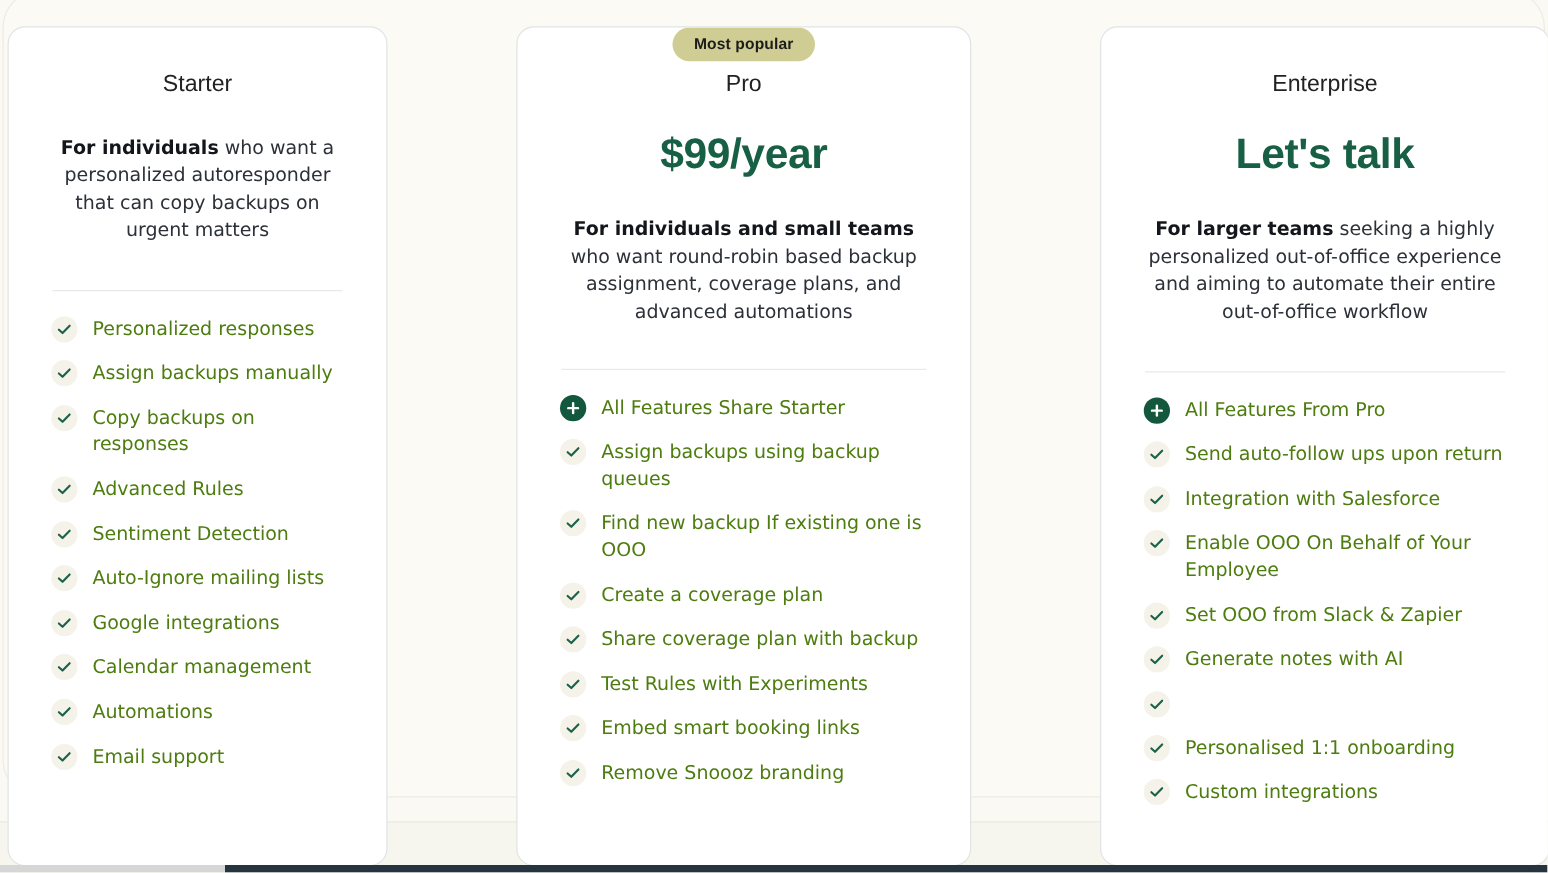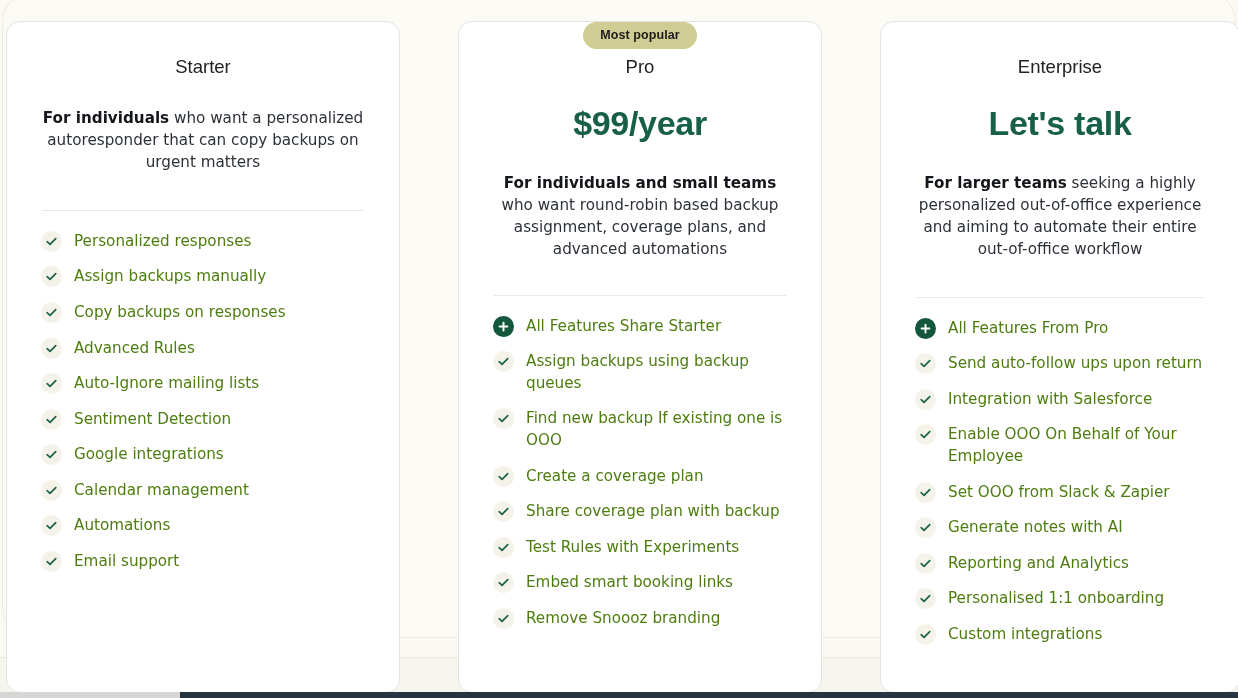--- a/index.html
+++ b/index.html
@@ -54,21 +54,21 @@
     position: relative;
     background: #ffffff;
     border: 1px solid #dfe5e4;
     border-radius: 14px;
     height: 672px;
     margin-top: 21px;
     overflow: hidden;
     flex: 0 0 auto;
   }
 
-  .card-starter { width: 394px; margin-left: 6px; }
+  .card-starter { width: 304px; margin-left: 6px; }
   .card-pro     { width: 364px; }
   .card-enterprise { width: 360px; margin-right: -2px; }
 
   .badge-wrap {
     position: absolute;
     top: 0;
     left: 0;
     width: 100%;
     display: flex;
     justify-content: center;
@@ -224,29 +224,29 @@
               </svg>
             </span>
             <span class="feature-label">Advanced Rules</span>
           </li>
           <li class="feature">
             <span class="icon icon-check">
               <svg width="13" height="13" viewBox="0 0 16 16" aria-hidden="true">
                 <path d="M2.6 8.3 L6.2 11.6 L13.2 4.4" fill="none" stroke="#1b6248" stroke-width="2.1" stroke-linecap="round" stroke-linejoin="round"></path>
               </svg>
             </span>
+            <span class="feature-label">Sentiment Detection</span>
+          </li>
+          <li class="feature">
+            <span class="icon icon-check">
+              <svg width="13" height="13" viewBox="0 0 16 16" aria-hidden="true">
+                <path d="M2.6 8.3 L6.2 11.6 L13.2 4.4" fill="none" stroke="#1b6248" stroke-width="2.1" stroke-linecap="round" stroke-linejoin="round"></path>
+              </svg>
+            </span>
             <span class="feature-label">Auto-Ignore mailing lists</span>
-          </li>
-          <li class="feature">
-            <span class="icon icon-check">
-              <svg width="13" height="13" viewBox="0 0 16 16" aria-hidden="true">
-                <path d="M2.6 8.3 L6.2 11.6 L13.2 4.4" fill="none" stroke="#1b6248" stroke-width="2.1" stroke-linecap="round" stroke-linejoin="round"></path>
-              </svg>
-            </span>
-            <span class="feature-label">Sentiment Detection</span>
           </li>
           <li class="feature">
             <span class="icon icon-check">
               <svg width="13" height="13" viewBox="0 0 16 16" aria-hidden="true">
                 <path d="M2.6 8.3 L6.2 11.6 L13.2 4.4" fill="none" stroke="#1b6248" stroke-width="2.1" stroke-linecap="round" stroke-linejoin="round"></path>
               </svg>
             </span>
             <span class="feature-label">Google integrations</span>
           </li>
           <li class="feature">
@@ -407,21 +407,20 @@
               </svg>
             </span>
             <span class="feature-label">Generate notes with AI</span>
           </li>
           <li class="feature">
             <span class="icon icon-check">
               <svg width="13" height="13" viewBox="0 0 16 16" aria-hidden="true">
                 <path d="M2.6 8.3 L6.2 11.6 L13.2 4.4" fill="none" stroke="#1b6248" stroke-width="2.1" stroke-linecap="round" stroke-linejoin="round"></path>
               </svg>
             </span>
-            <span class="feature-label">Reporting and Analytics</span>
           </li>
           <li class="feature">
             <span class="icon icon-check">
               <svg width="13" height="13" viewBox="0 0 16 16" aria-hidden="true">
                 <path d="M2.6 8.3 L6.2 11.6 L13.2 4.4" fill="none" stroke="#1b6248" stroke-width="2.1" stroke-linecap="round" stroke-linejoin="round"></path>
               </svg>
             </span>
             <span class="feature-label">Personalised 1:1 onboarding</span>
           </li>
           <li class="feature">

